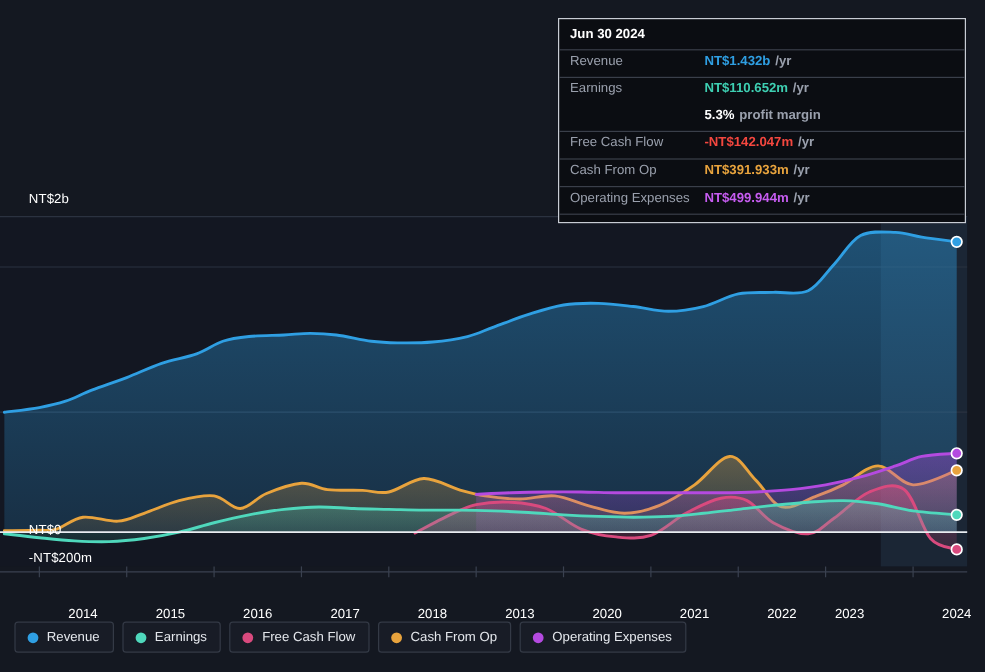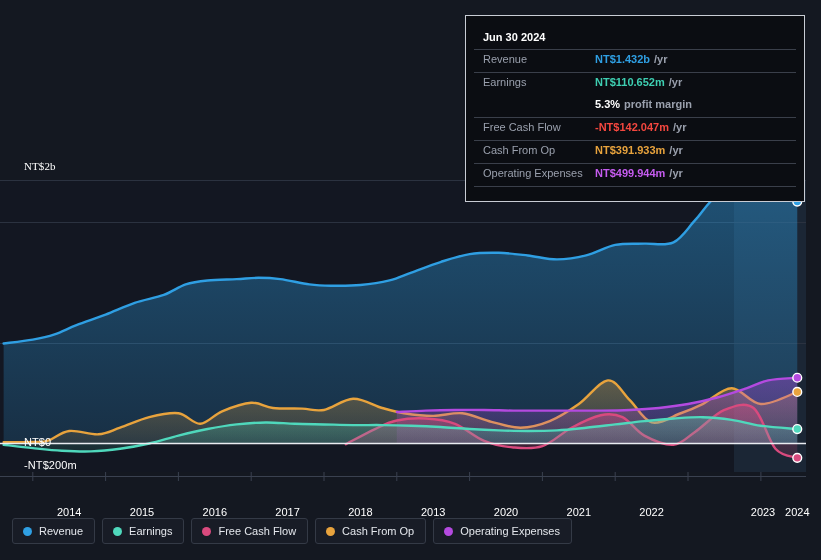--- a/index.html
+++ b/index.html
@@ -30,21 +30,21 @@
 
   
   .axis-label {
     position: absolute;
     font-size: 11px;
     color: #ffffff;
     white-space: nowrap;
     letter-spacing: .1px;
   }
   .y-label { left: 24px; }
-  #y-label-top   { top: 160px; font-family: Liberation Serif, serif; }
+  #y-label-top   { top: 160px; }
   #y-label-zero  { top: 436px; }
   #y-label-bot   { top: 459px; }
 
   .x-label {
     position: absolute;
     top: 486px;
     font-size: 11px;
     color: #ffffff;
     transform: translateX(-50%);
     white-space: nowrap;
@@ -53,21 +53,21 @@
 
   
   #tooltip {
     position: absolute;
     left: 465px;
     top: 15px;
     width: 340px;
     background: #0b0d12;
     border: 1px solid #c8ccd4;
     box-sizing: border-box;
-    padding: 8px;
+    padding: 0;
   }
   #tooltip-date {
     font-size: 11px;
     font-weight: bold;
     color: #ffffff;
     padding: 7px 9px 6px 9px;
   }
   .tt-row {
     display: flex;
     align-items: baseline;
@@ -225,21 +225,21 @@
   <div id="x-labels">
       <div class="x-label" style="left: 69.2px;">2014</div>
       <div class="x-label" style="left: 142px;">2015</div>
       <div class="x-label" style="left: 214.8px;">2016</div>
       <div class="x-label" style="left: 287.6px;">2017</div>
       <div class="x-label" style="left: 360.4px;">2018</div>
       <div class="x-label" style="left: 433.2px;">2013</div>
       <div class="x-label" style="left: 506px;">2020</div>
       <div class="x-label" style="left: 578.8px;">2021</div>
       <div class="x-label" style="left: 651.6px;">2022</div>
-      <div class="x-label" style="left: 763px;">2023</div>
+      <div class="x-label" style="left: 708px;">2023</div>
       <div class="x-label" style="left: 797.3px;">2024</div>
     </div>
 </div>
 
 <div id="tooltip">
   <div id="tooltip-date">Jun 30 2024</div>
   <div id="tooltip-rows">
       <div class="tt-row">
         <div class="tt-key">Revenue</div>
         <div class="tt-val" style="color: rgb(47, 159, 227);">NT$1.432b</div>

